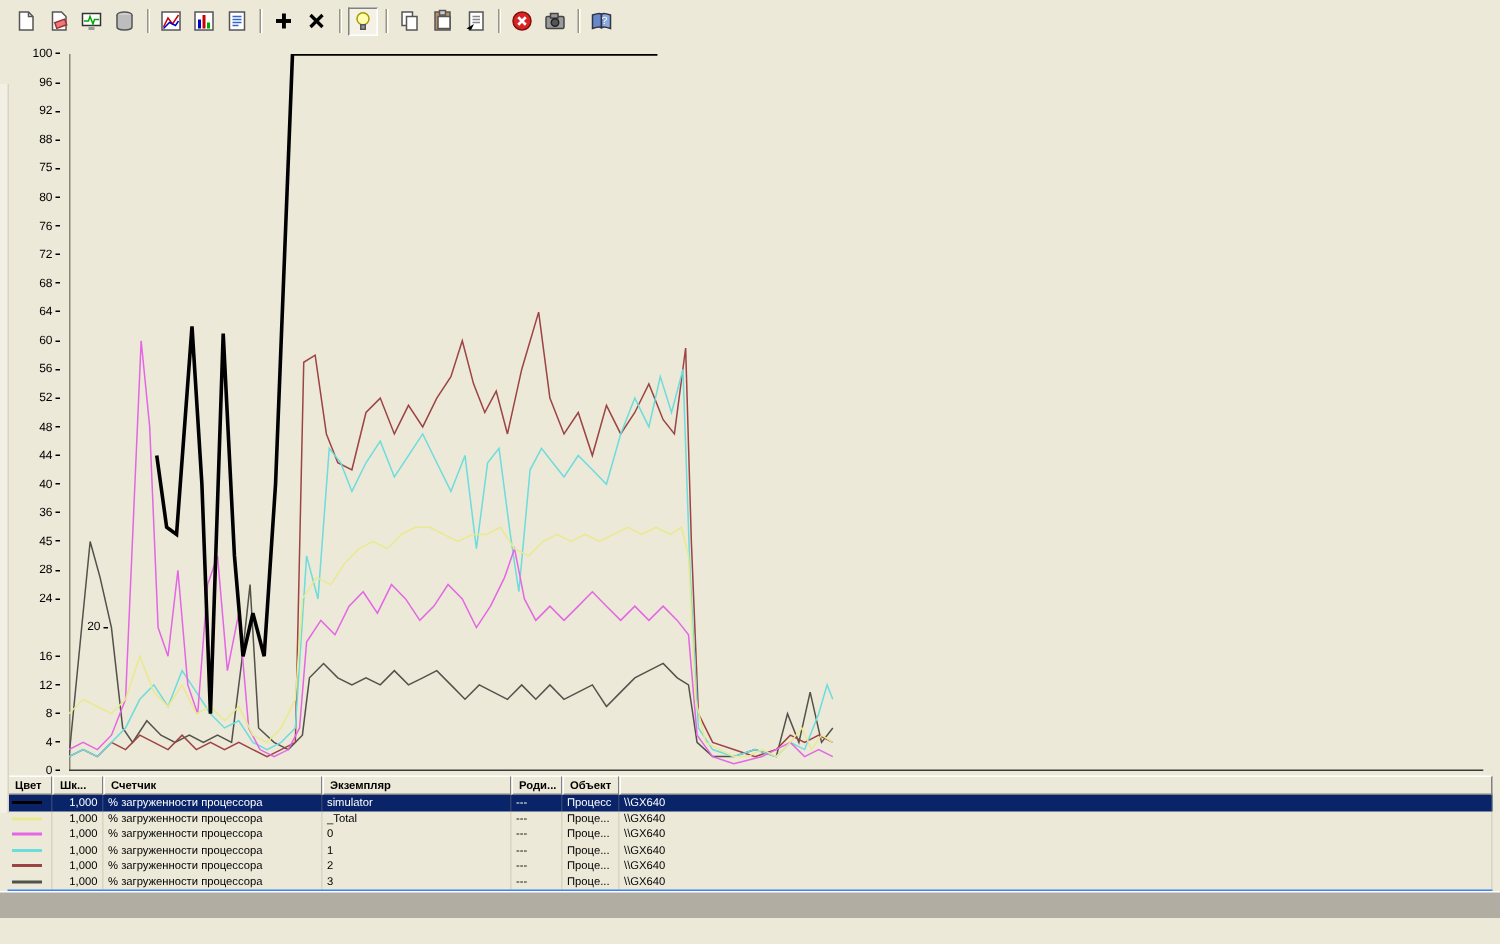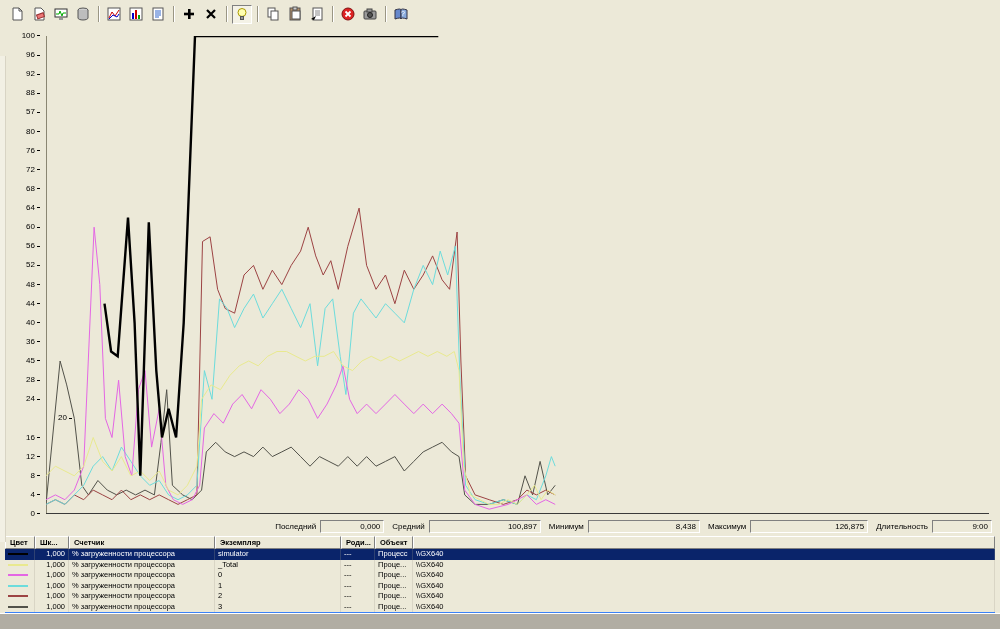--- a/index.html
+++ b/index.html
@@ -201,21 +201,21 @@
       </button>
     </div>
 
   <div class="chart-section">
     <div class="left-strip"></div>
     <div id="yaxis">
         <div class="ylabel" style="top: 4px;"><span>100</span><span class="tick"></span></div>
         <div class="ylabel" style="top: 23.12px;"><span>96</span><span class="tick"></span></div>
         <div class="ylabel" style="top: 42.24px;"><span>92</span><span class="tick"></span></div>
         <div class="ylabel" style="top: 61.36px;"><span>88</span><span class="tick"></span></div>
-        <div class="ylabel" style="top: 80.48px;"><span>57</span><span class="tick"></span></div>
+        <div class="ylabel" style="top: 80.48px;"><span>75</span><span class="tick"></span></div>
         <div class="ylabel" style="top: 99.6px;"><span>80</span><span class="tick"></span></div>
         <div class="ylabel" style="top: 118.72px;"><span>76</span><span class="tick"></span></div>
         <div class="ylabel" style="top: 137.84px;"><span>72</span><span class="tick"></span></div>
         <div class="ylabel" style="top: 156.96px;"><span>68</span><span class="tick"></span></div>
         <div class="ylabel" style="top: 176.08px;"><span>64</span><span class="tick"></span></div>
         <div class="ylabel" style="top: 195.2px;"><span>60</span><span class="tick"></span></div>
         <div class="ylabel" style="top: 214.32px;"><span>56</span><span class="tick"></span></div>
         <div class="ylabel" style="top: 233.44px;"><span>52</span><span class="tick"></span></div>
         <div class="ylabel" style="top: 252.56px;"><span>48</span><span class="tick"></span></div>
         <div class="ylabel" style="top: 271.68px;"><span>44</span><span class="tick"></span></div>
@@ -236,32 +236,20 @@
         <line x1="0" y1="477.5" x2="943" y2="477.5" stroke="#3a3a3a"></line>
         <polyline points="0.0,468.4 7.5,392.0 14.1,325.0 20.7,348.9 28.3,382.4 35.8,449.3 42.4,458.9 51.9,444.5 61.3,454.1 70.7,458.9 80.2,454.1 89.6,458.9 99.0,454.1 108.4,458.9 115.0,406.3 120.7,353.7 126.4,449.3 136.7,458.9 146.2,463.7 155.6,454.1 160.3,415.9 169.7,406.3 179.2,415.9 188.6,420.6 198.0,415.9 207.5,420.6 216.9,411.1 226.3,420.6 235.8,415.9 245.2,411.1 254.6,420.6 264.0,430.2 273.5,420.6 282.9,425.4 292.3,430.2 301.8,420.6 311.2,430.2 320.6,420.6 330.0,430.2 339.5,425.4 348.9,420.6 358.3,435.0 367.8,425.4 377.2,415.9 386.6,411.1 396.1,406.3 405.5,415.9 413.0,420.6 418.7,458.9 429.1,468.4 443.2,468.4 457.4,463.7 471.5,468.4 479.0,439.8 486.6,458.9 494.1,425.4 501.7,458.9 509.2,449.3" fill="none" stroke="#52524a" stroke-width="1"></polyline>
         <polyline points="0.0,468.4 9.4,463.7 18.9,468.4 28.3,458.9 37.7,463.7 47.2,454.1 56.6,458.9 66.0,463.7 75.4,454.1 84.9,463.7 94.3,458.9 103.7,463.7 113.2,458.9 122.6,463.7 132.0,468.4 141.4,463.7 150.9,458.9 156.5,205.5 164.1,200.8 171.6,253.3 179.2,272.5 188.6,277.2 198.0,239.0 207.5,229.4 216.9,253.3 226.3,234.2 235.8,248.6 245.2,229.4 254.6,215.1 262.2,191.2 269.7,219.9 277.2,239.0 284.8,224.7 292.3,253.3 301.8,210.3 313.1,172.1 320.6,229.4 330.0,253.3 339.5,239.0 348.9,267.7 358.3,234.2 367.8,253.3 377.2,239.0 386.6,219.9 396.1,243.8 403.6,253.3 411.1,196.0 414.9,325.0 419.6,439.8 429.1,458.9 443.2,463.7 457.4,468.4 471.5,463.7 480.9,454.1 490.4,458.9 499.8,454.1 509.2,458.9" fill="none" stroke="#9c4343" stroke-width="1"></polyline>
         <polyline points="0.0,468.4 9.4,463.7 18.9,468.4 28.3,458.9 37.7,449.3 47.2,430.2 56.6,420.6 66.0,435.0 75.4,411.1 84.9,425.4 94.3,439.8 103.7,449.3 113.2,444.5 122.6,458.9 132.0,463.7 141.4,458.9 150.9,449.3 158.4,334.6 166.0,363.3 173.5,262.9 181.1,272.5 188.6,291.6 198.0,272.5 207.5,258.1 216.9,282.0 226.3,267.7 235.8,253.3 245.2,272.5 254.6,291.6 264.0,267.7 271.6,329.8 279.1,272.5 286.7,262.9 294.2,320.3 299.9,358.5 307.4,277.2 315.0,262.9 322.5,272.5 330.0,282.0 339.5,267.7 348.9,277.2 358.3,286.8 367.8,253.3 377.2,229.4 386.6,248.6 394.2,215.1 401.7,239.0 409.3,210.3 414.0,344.2 419.6,449.3 429.1,463.7 443.2,468.4 457.4,463.7 471.5,468.4 480.9,458.9 490.4,463.7 499.8,439.8 505.4,420.6 509.2,430.2" fill="none" stroke="#6cdcdc" stroke-width="1"></polyline>
         <polyline points="0.0,463.7 9.4,458.9 18.9,463.7 28.3,454.1 37.7,430.2 48.1,191.2 53.8,248.6 59.4,382.4 66.0,401.5 72.6,344.2 79.2,420.6 85.8,439.8 92.4,353.7 99.0,334.6 105.6,411.1 113.2,372.8 119.8,449.3 127.3,463.7 136.7,468.4 146.2,463.7 153.7,449.3 158.4,392.0 167.9,377.6 177.3,387.2 186.7,368.1 196.1,358.5 205.6,372.8 215.0,353.7 224.4,363.3 233.9,377.6 243.3,368.1 252.7,353.7 262.2,363.3 271.6,382.4 281.0,368.1 290.4,348.9 297.0,329.8 303.6,363.3 311.2,377.6 320.6,368.1 330.0,377.6 339.5,368.1 348.9,358.5 358.3,368.1 367.8,377.6 377.2,368.1 386.6,377.6 396.1,368.1 405.5,377.6 413.0,387.2 418.7,454.1 429.1,468.4 443.2,473.2 462.1,468.4 480.9,458.9 490.4,468.4 499.8,463.7 509.2,468.4" fill="none" stroke="#e466e4" stroke-width="1"></polyline>
         <polyline points="0.0,439.8 9.4,430.2 18.9,435.0 28.3,439.8 37.7,430.2 47.2,401.5 56.6,425.4 66.0,435.0 75.4,420.6 84.9,439.8 94.3,435.0 103.7,444.5 113.2,435.0 122.6,454.1 132.0,458.9 141.4,449.3 150.9,430.2 155.6,363.3 165.0,348.9 174.5,353.7 183.9,339.4 193.3,329.8 202.7,325.0 212.2,329.8 221.6,320.3 231.0,315.5 240.5,315.5 249.9,320.3 259.3,325.0 268.8,320.3 278.2,320.3 287.6,315.5 297.0,329.8 306.5,334.6 315.9,325.0 325.3,320.3 334.8,325.0 344.2,320.3 353.6,325.0 363.1,320.3 372.5,315.5 381.9,320.3 391.3,315.5 400.8,320.3 408.3,315.5 413.0,334.6 417.7,430.2 424.4,458.9 433.8,463.7 443.2,468.4 452.6,468.4 462.1,463.7 471.5,468.4 480.9,458.9 488.5,449.3 495.1,463.7 501.7,454.1 509.2,458.9" fill="none" stroke="#e9e98f" stroke-width="1"></polyline>
         <polyline points="58.5,267.7 65.1,315.5 71.7,320.3 82.0,181.6 88.6,286.8 94.3,439.8 102.8,186.4 110.3,334.6 116.0,401.5 122.6,372.8 130.1,401.5 137.7,286.8 149.0,0.0 392.3,0.0" fill="none" stroke="#000000" stroke-width="2.4"></polyline>
       </svg>
   </div>
 
-  <div class="stats">
-    <span class="stat-label">Последний</span>
-    <span class="stat-box w62">0,000</span>
-    <span class="stat-label">Средний</span>
-    <span class="stat-box w110">100,897</span>
-    <span class="stat-label">Минимум</span>
-    <span class="stat-box w110">8,438</span>
-    <span class="stat-label">Максимум</span>
-    <span class="stat-box w116">126,875</span>
-    <span class="stat-label">Длительность</span>
-    <span class="stat-box w58">9:00</span>
-  </div>
 
   <div class="legend">
     <div class="legend-header" id="legend-header">
         <div class="lh-cell">Цвет</div>
         <div class="lh-cell">Шк...</div>
         <div class="lh-cell">Счетчик</div>
         <div class="lh-cell">Экземпляр</div>
         <div class="lh-cell">Роди...</div>
         <div class="lh-cell">Объект</div>
         <div class="lh-cell"></div>

